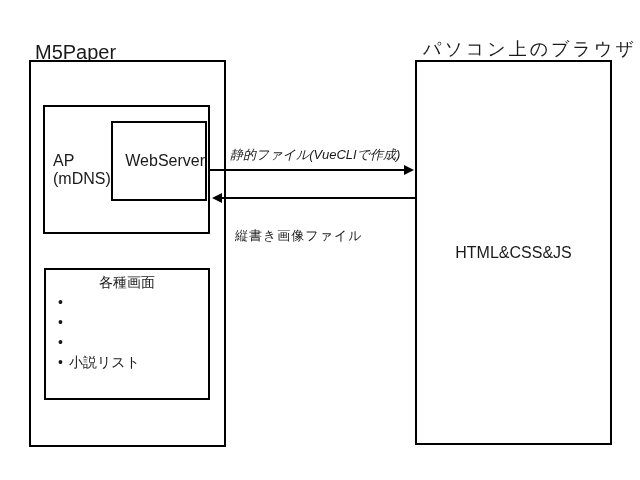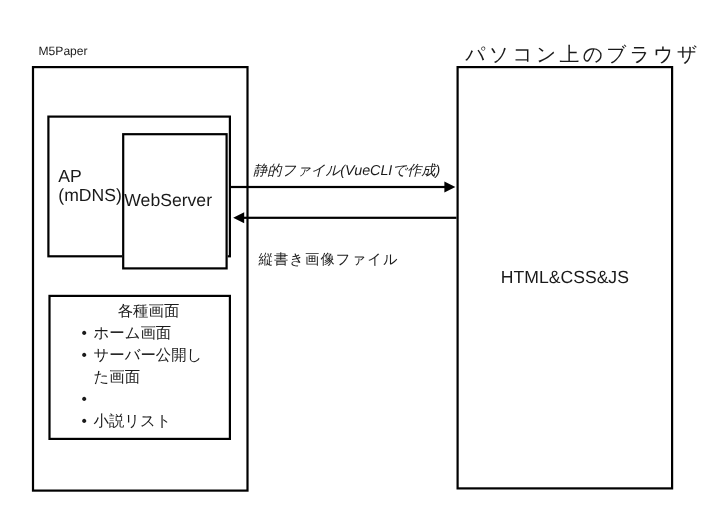--- a/index.html
+++ b/index.html
@@ -7,35 +7,35 @@
     width: 640px; height: 480px;
     background: #ffffff;
     font-family: "Liberation Sans", "DejaVu Sans", sans-serif;
     color: #1a1a1a;
     position: relative;
     overflow: hidden;
   }
   .abs { position: absolute; }
   .box { position: absolute; border: 2px solid #000; background: #fff; box-sizing: border-box; }
 
-  #m5paper-label { left: 35px; top: 41px; font-size: 11px; }
+  #m5paper-label { left: 35px; top: 41px; font-size: 20px; }
   #m5paper-box   { left: 29px; top: 60px; width: 197px; height: 387px; }
 
   #ap-box {
     left: 43px; top: 105px; width: 167px; height: 129px;
     display: flex; flex-direction: column; justify-content: center;
     padding-left: 8px; font-size: 16px; line-height: 18px;
   }
   #webserver-box {
-    left: 111px; top: 121px; width: 96px; height: 124px;
-    display: flex; align-items: center; justify-content: flex-start;
+    left: 111px; top: 121px; width: 96px; height: 80px;
+    display: flex; align-items: center; justify-content: flex-end;
     font-size: 16px;
   }
 
-  #screens-box { left: 44px; top: 268px; width: 166px; height: 132px; padding-left: 16px; }
+  #screens-box { left: 44px; top: 268px; width: 166px; height: 132px; }
   #screens-title { text-align: center; font-size: 14px; line-height: 19px; padding-top: 3px; }
   #screen-list { margin: 0; padding: 0 0 0 6px; list-style: none; font-size: 14px; line-height: 20px; }
   .screen-item { display: flex; }
   .bullet { width: 17px; text-align: center; flex: 0 0 17px; }
   .item-text { width: 108px; }
 
   #browser-label { left: 423px; top: 37px; font-size: 18px; letter-spacing: 3px; white-space: nowrap; }
   #browser-box {
     left: 415px; top: 60px; width: 197px; height: 385px;
     display: flex; flex-direction: column; align-items: center; justify-content: center;
@@ -73,25 +73,23 @@
 
 <div id="webserver-box" class="box">
   <span>WebServer</span>
 </div>
 
 <div id="screens-box" class="box">
   <div id="screens-title">各種画面</div>
   <ul id="screen-list">
     <li class="screen-item">
       <span class="bullet">•</span>
-      <span class="item-text">ホーム画面</span>
     </li>
     <li class="screen-item">
       <span class="bullet">•</span>
-      <span class="item-text">サーバー公開した画面</span>
     </li>
     <li class="screen-item">
       <span class="bullet">•</span>
     </li>
     <li class="screen-item">
       <span class="bullet">•</span>
       <span class="item-text">小説リスト</span>
     </li>
   </ul>
 </div>

